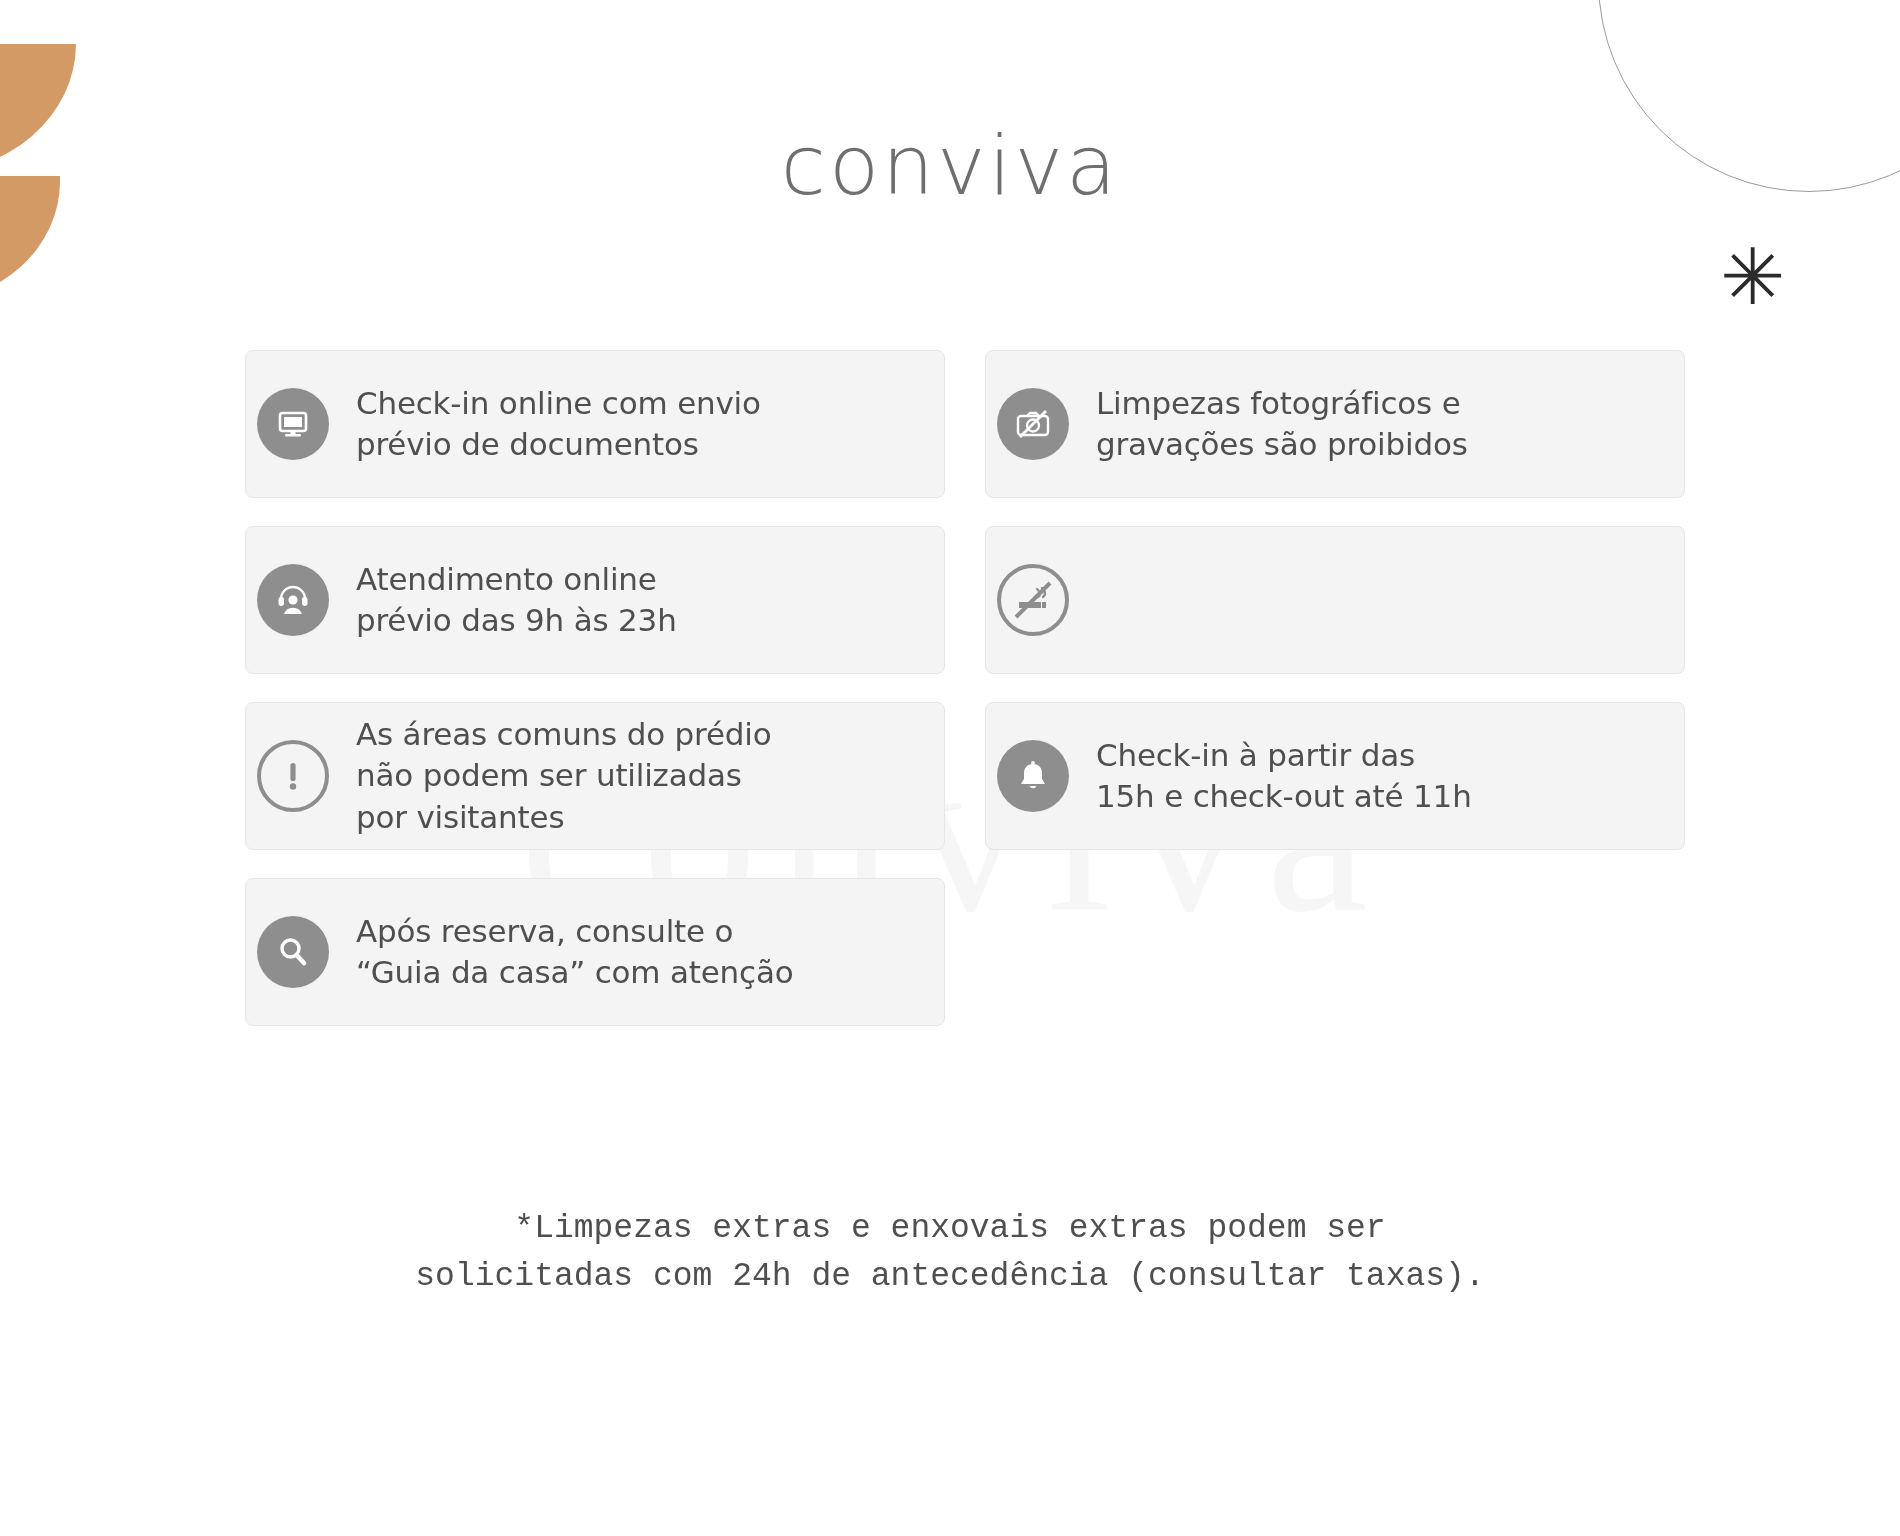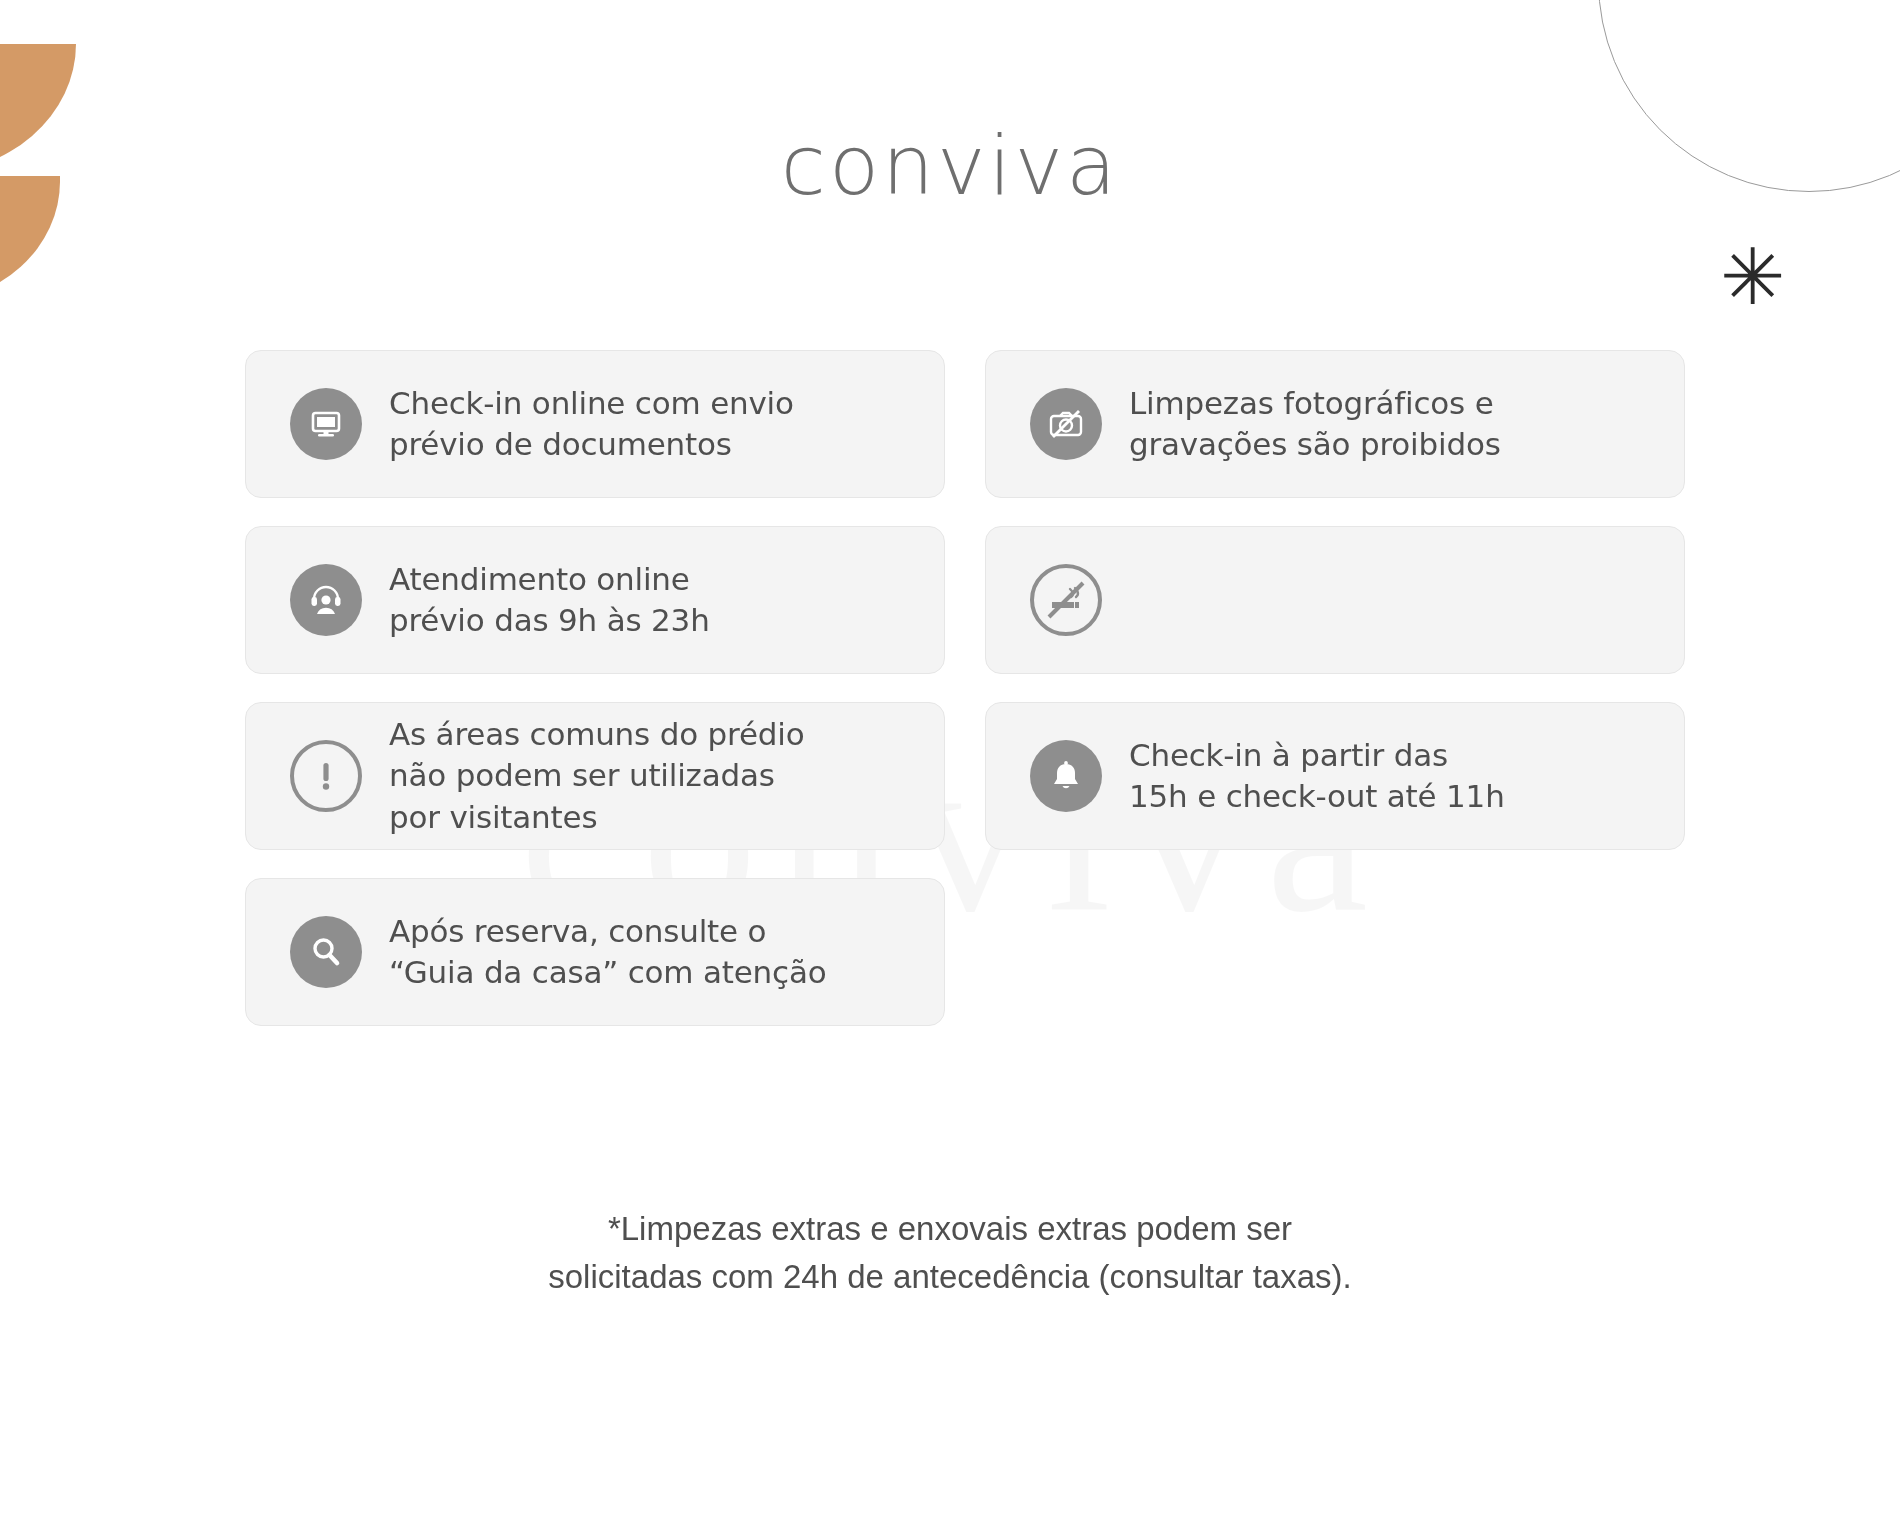--- a/index.html
+++ b/index.html
@@ -102,24 +102,24 @@
     top: 350px;
     width: 1440px;
     display: grid;
     grid-template-columns: 700px 700px;
     column-gap: 40px;
     row-gap: 28px;
   }
   .card {
     background: #f4f4f4;
     border: 1px solid #e6e6e6;
-    border-radius: 16px;
+    border-radius: 8px;
     display: flex;
     align-items: center;
-    padding: 0 43px;
+    padding: 0 10px;
     min-height: 148px;
     box-sizing: border-box;
   }
   .card.tall { min-height: 148px; }
 
   .icon-wrap {
     flex: 0 0 auto;
     width: 74px;
     height: 74px;
     margin-right: 26px;
@@ -161,21 +161,21 @@
   
   .footnote {
     position: absolute;
     left: 0;
     right: 0;
     top: 1205px;
     text-align: center;
     font-size: 33px;
     line-height: 1.45;
     color: #4f4f4f;
-    font-family: Liberation Sans, sans-serif;
+    font-family: Liberation Mono, monospace;
   }
   .footnote span { display: block; }
 </style>
 </head>
 <body>
 
 <div class="corner-leaf">
   <div class="leaf-a"></div>
   <div class="leaf-b"></div>
 </div>

